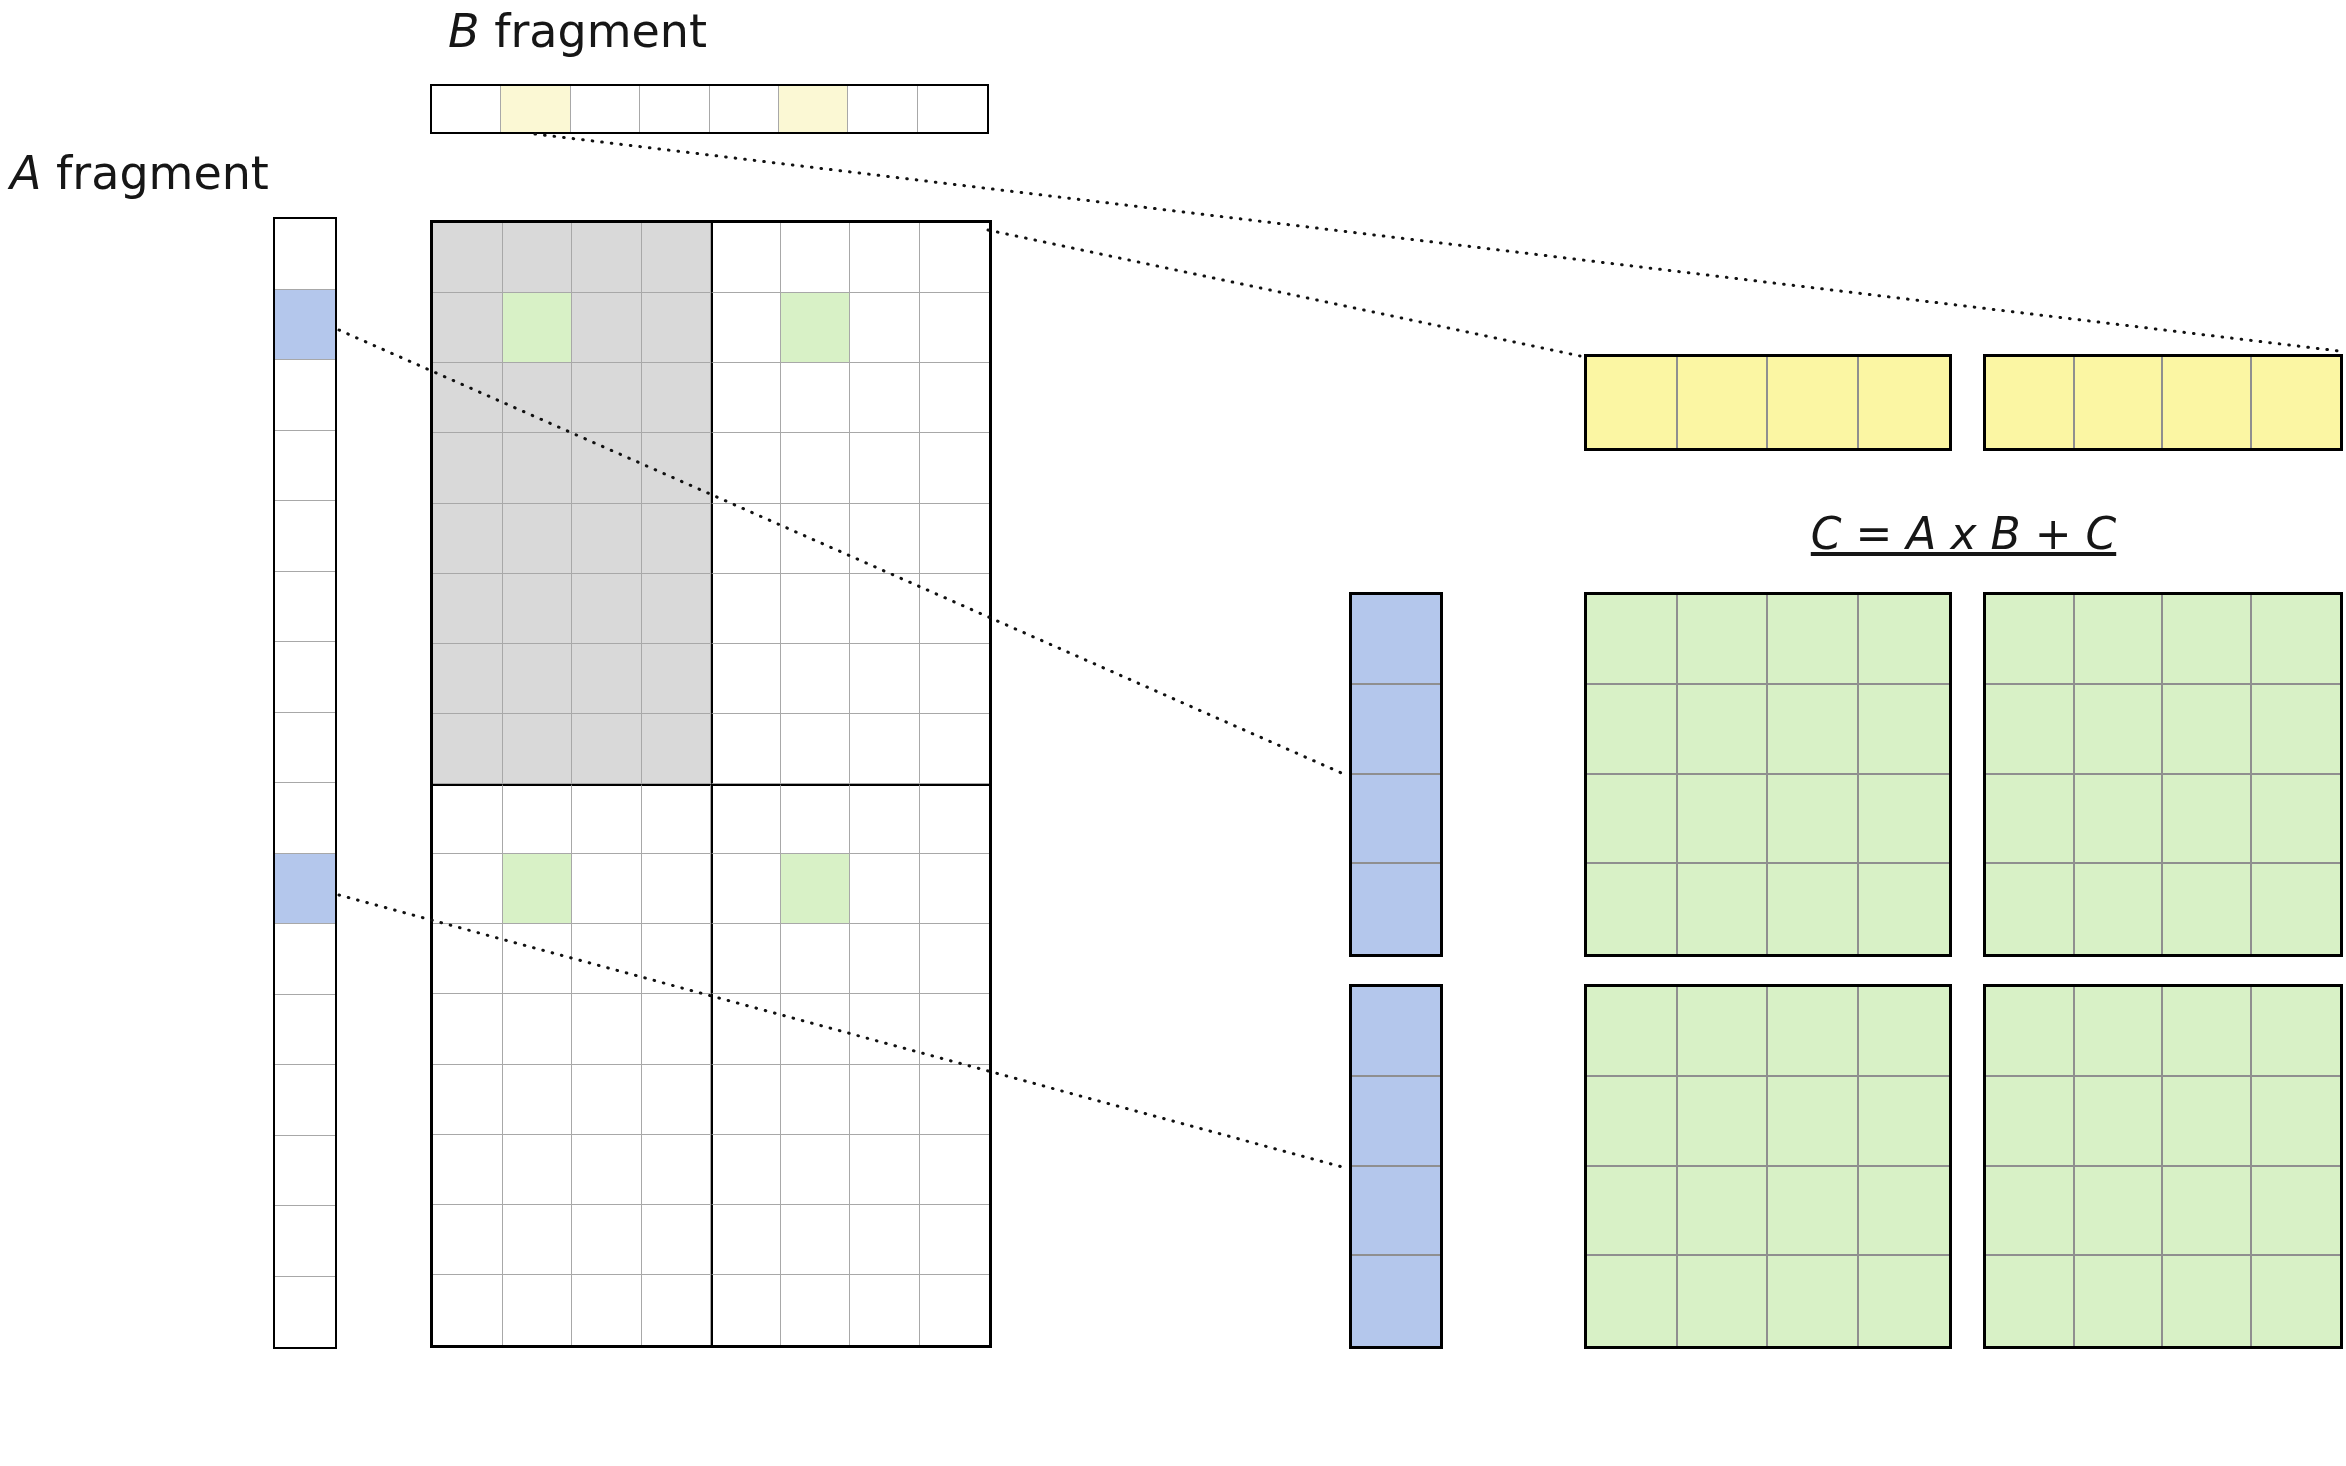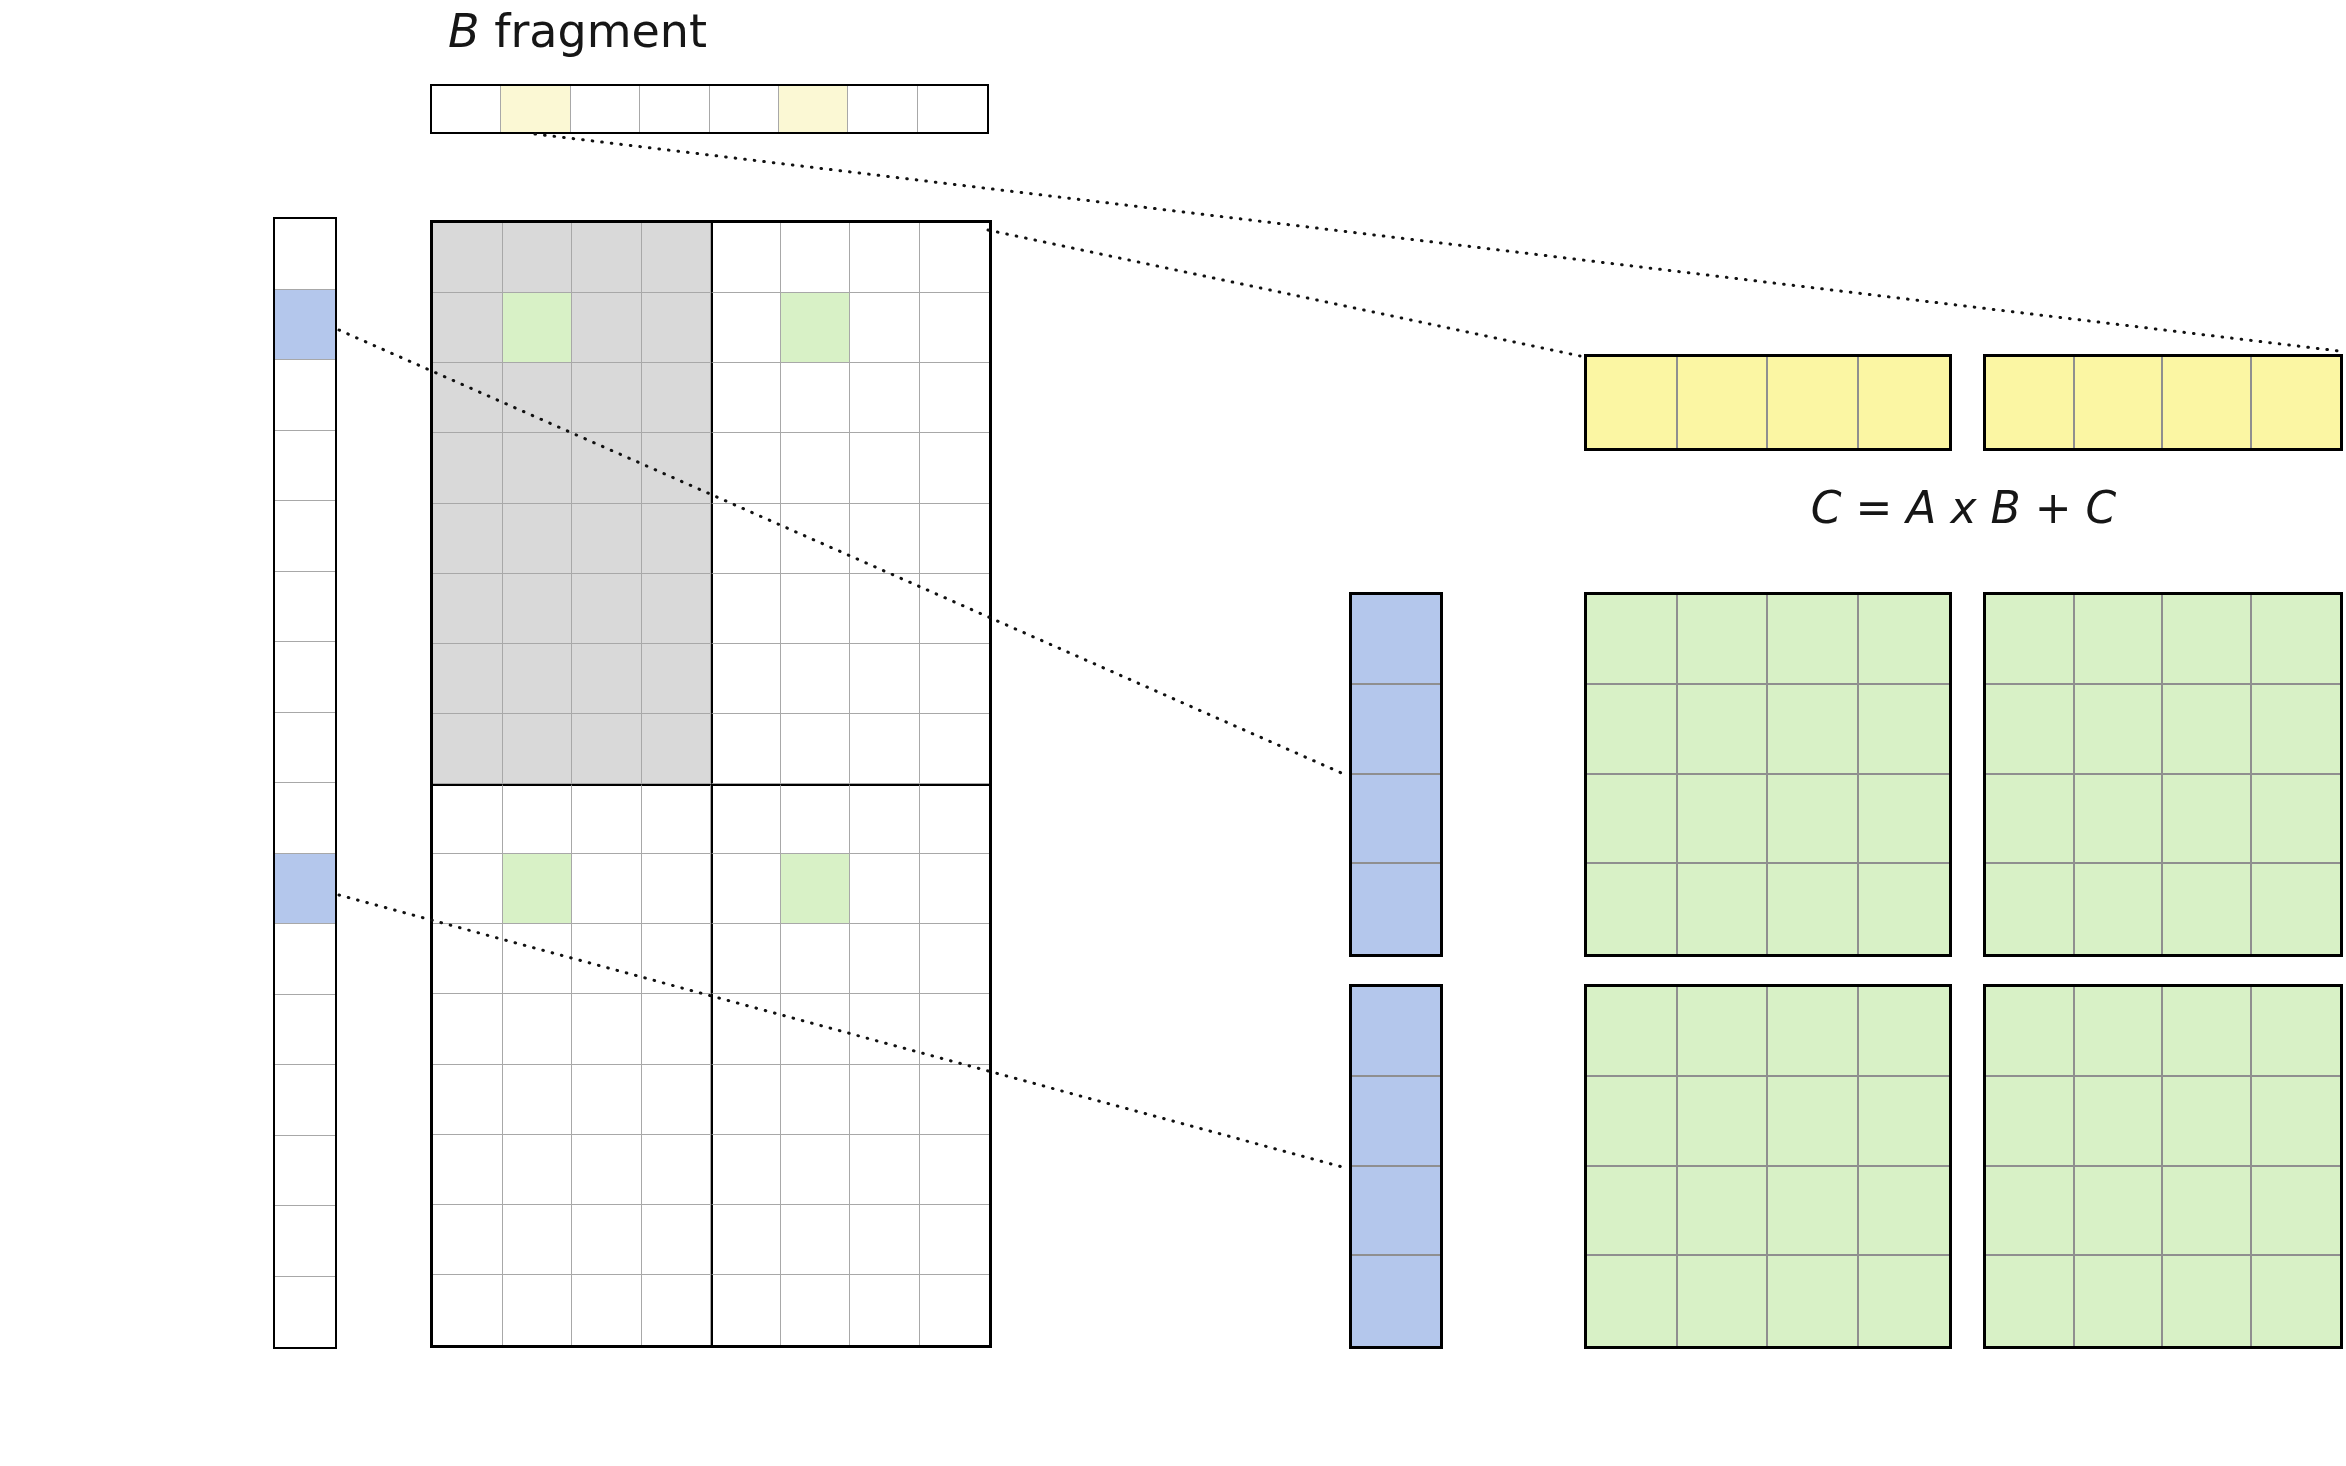--- a/index.html
+++ b/index.html
@@ -47,22 +47,23 @@
     fill: none;
   }
 </style>
 </head>
 <body>
 
 <div id="diagram">
 
   <div class="label label-md" style="left:448px; top:4px;"><span class="it">B</span><span> fragment</span></div>
 
-
-  <div class="label label-eq center" style="left:1584px; top:482px; width:759px;">C = A x B + C</div>
+  <div class="label label-md" style="left:10px; top:146px;"><span class="it">A</span><span> fragment</span></div>
+
+  <div class="label label-eq center" style="left:1584px; top:508px; width:759px;text-decoration:underline;">C = A x B + C</div>
 
 
 
   <div class="grid-box" style="left: 430px; top: 84px; width: 559px; height: 50px; border-width: 2px; grid-template-columns: repeat(8, 1fr); grid-template-rows: repeat(1, 1fr);">
       <div class="cell" style="background: rgb(255, 255, 255); border-right: 1px solid rgb(168, 168, 168);"></div>
       <div class="cell" style="background: rgb(251, 248, 212); border-right: 1px solid rgb(168, 168, 168);"></div>
       <div class="cell" style="background: rgb(255, 255, 255); border-right: 1px solid rgb(168, 168, 168);"></div>
       <div class="cell" style="background: rgb(255, 255, 255); border-right: 1px solid rgb(168, 168, 168);"></div>
       <div class="cell" style="background: rgb(255, 255, 255); border-right: 1px solid rgb(168, 168, 168);"></div>
       <div class="cell" style="background: rgb(251, 248, 212); border-right: 1px solid rgb(168, 168, 168);"></div>

